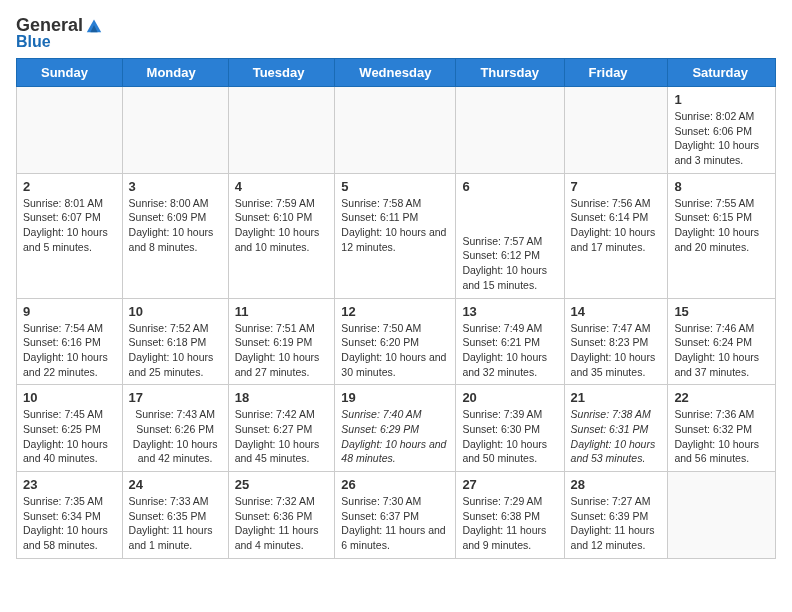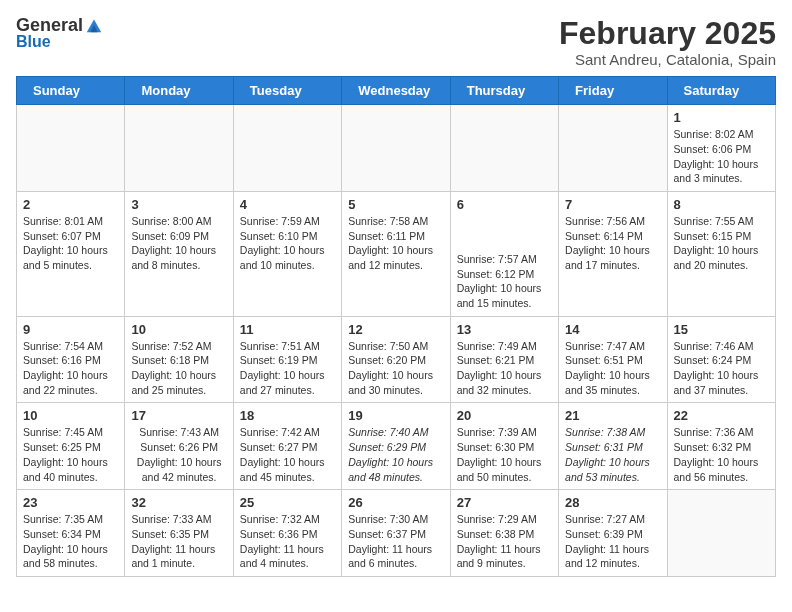--- a/index.html
+++ b/index.html
@@ -50,21 +50,21 @@
     .calendar {
       width: 100%;
       border-collapse: collapse;
       border: 1px solid #ccc;
     }
     .calendar th {
       background-color: #2a7fd4;
       color: #fff;
       font-size: 13px;
       font-weight: bold;
-      padding: 6px 16px;
+      padding: 6px 24px;
       text-align: left;
       border: 1px solid #1a6bb5;
     }
     .calendar td {
       width: calc(100% / 7);
       vertical-align: top;
       padding: 5px 6px;
       border: 1px solid #ccc;
       font-size: 11px;
       color: #333;
@@ -102,24 +102,20 @@
   <div class="logo-wrapper">
     <div class="logo-line1">
       <span class="logo-text-general">General</span>
       <svg class="logo-icon" viewBox="0 0 20 20" xmlns="http://www.w3.org/2000/svg">
         <polygon points="2,18 10,4 18,18" fill="#2a7fd4"></polygon>
         <polygon points="6,18 10,10 14,18" fill="#1a5fa0"></polygon>
       </svg>
     </div>
     <span class="logo-text-blue">Blue</span>
   </div>
-  <div class="title-area">
-    <div class="title-month">February 2025</div>
-    <div class="title-location">Sant Andreu, Catalonia, Spain</div>
-  </div>
 </div>
 
 <table class="calendar">
   <thead>
     <tr>
     <th>Sunday</th>
         <th>Monday</th>
         <th>Tuesday</th>
         <th>Wednesday</th>
         <th>Thursday</th>
@@ -213,21 +209,21 @@
         </td>
         <td>
           <span class="day-number">13</span>
           <div class="day-info" style="white-space: pre-line;">Sunrise: 7:49 AM
 Sunset: 6:21 PM
 Daylight: 10 hours and 32 minutes.</div>
         </td>
         <td>
           <span class="day-number">14</span>
           <div class="day-info" style="white-space: pre-line;">Sunrise: 7:47 AM
-Sunset: 6:51 PM
+Sunset: 8:23 PM
 Daylight: 10 hours and 35 minutes.</div>
         </td>
         <td>
           <span class="day-number">15</span>
           <div class="day-info" style="white-space: pre-line;">Sunrise: 7:46 AM
 Sunset: 6:24 PM
 Daylight: 10 hours and 37 minutes.</div>
         </td>
       </tr>
       <tr>
@@ -275,21 +271,21 @@
         </td>
       </tr>
       <tr>
         <td>
           <span class="day-number">23</span>
           <div class="day-info" style="white-space: pre-line;">Sunrise: 7:35 AM
 Sunset: 6:34 PM
 Daylight: 10 hours and 58 minutes.</div>
         </td>
         <td>
-          <span class="day-number">32</span>
+          <span class="day-number">24</span>
           <div class="day-info" style="white-space: pre-line;">Sunrise: 7:33 AM
 Sunset: 6:35 PM
 Daylight: 11 hours and 1 minute.</div>
         </td>
         <td>
           <span class="day-number">25</span>
           <div class="day-info" style="white-space: pre-line;">Sunrise: 7:32 AM
 Sunset: 6:36 PM
 Daylight: 11 hours and 4 minutes.</div>
         </td>

